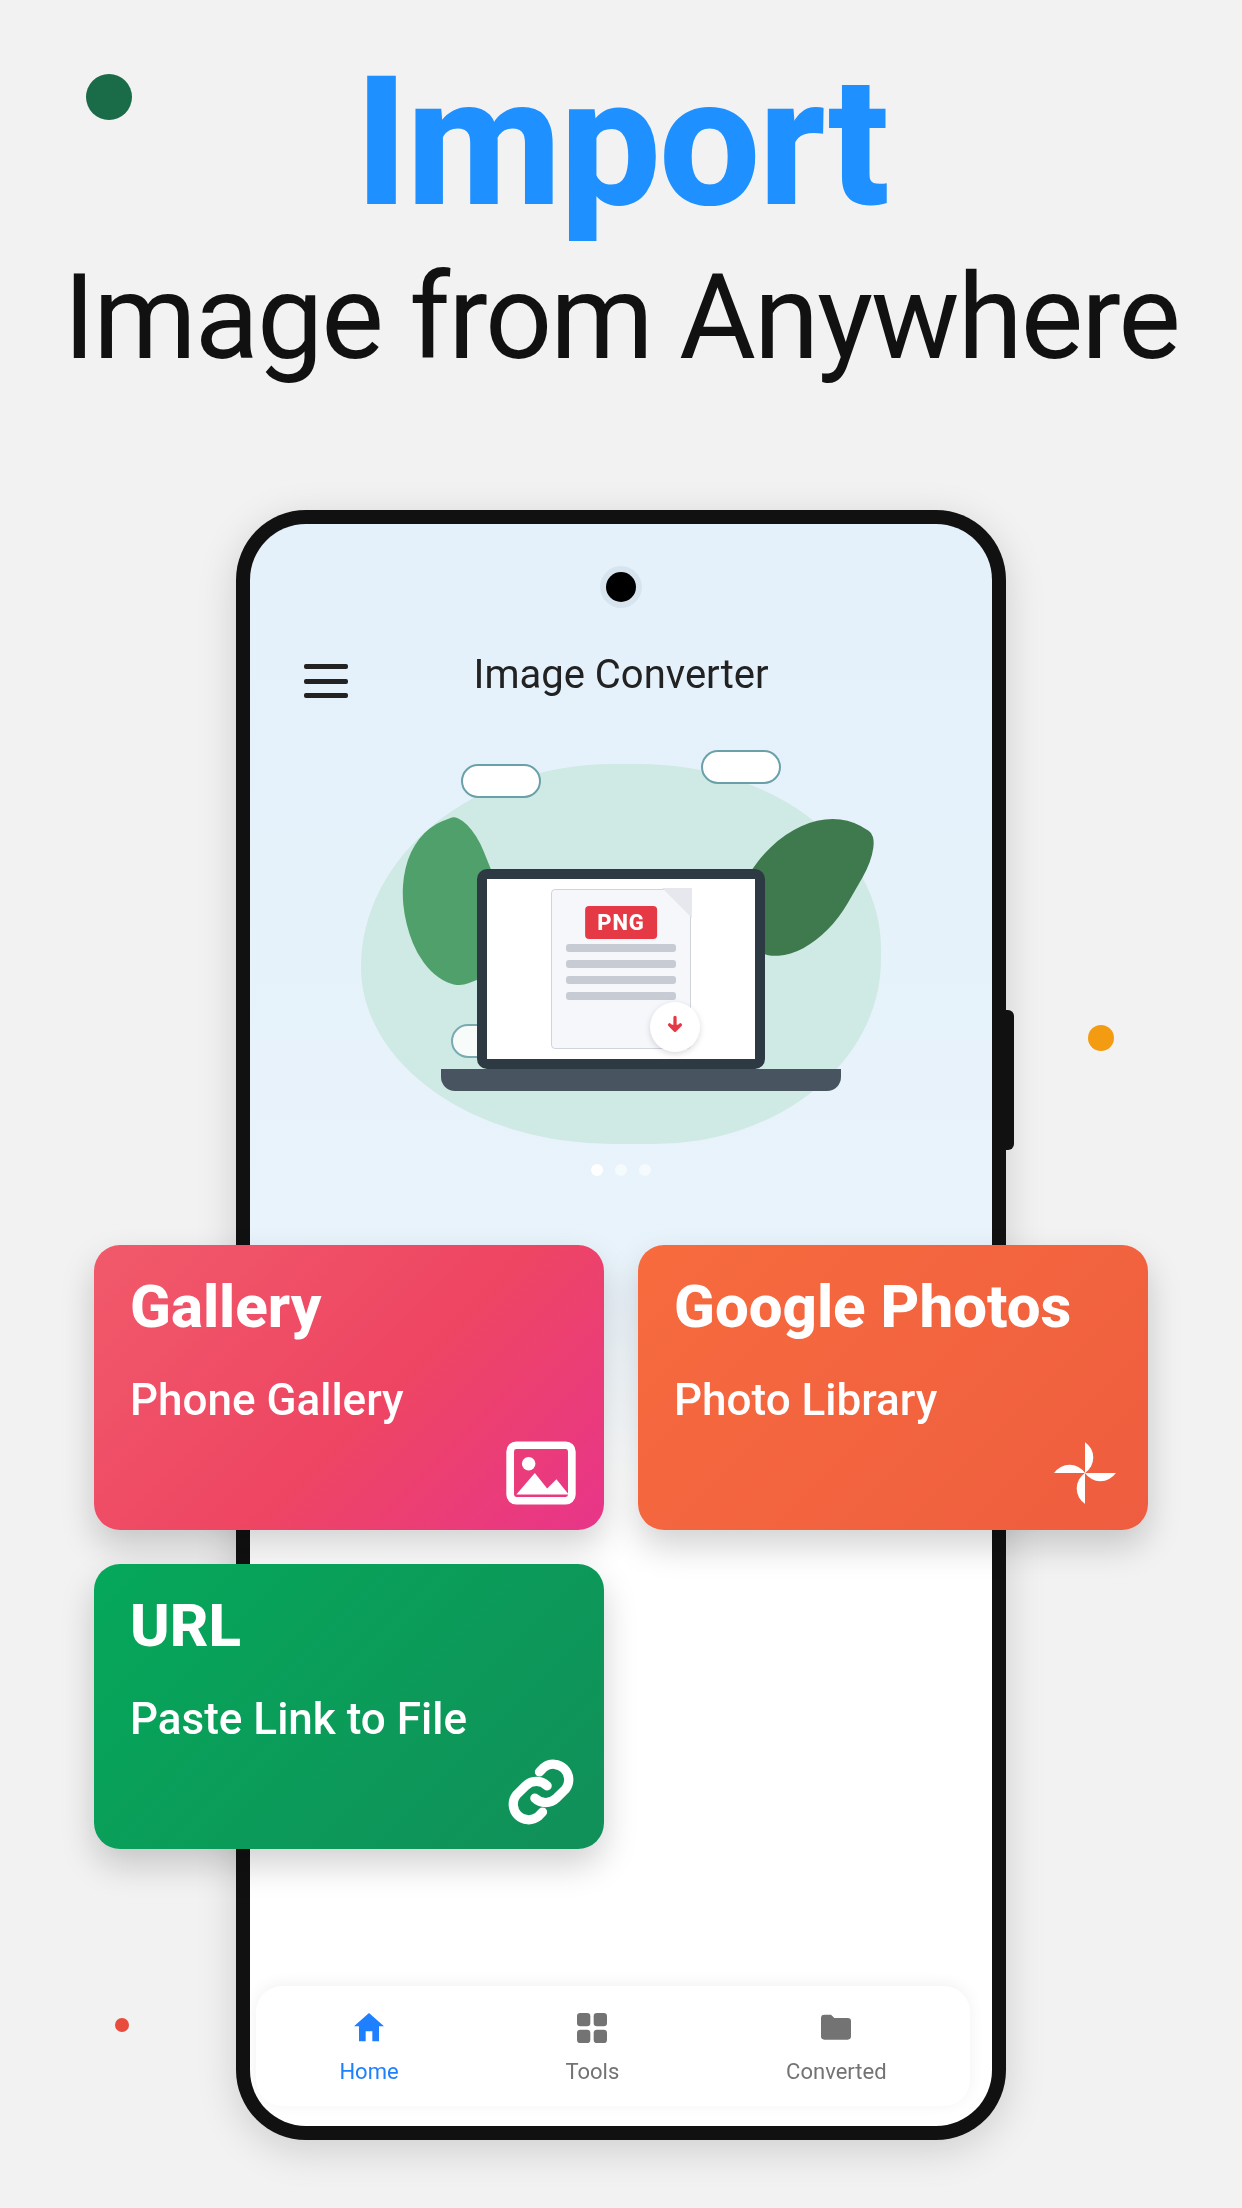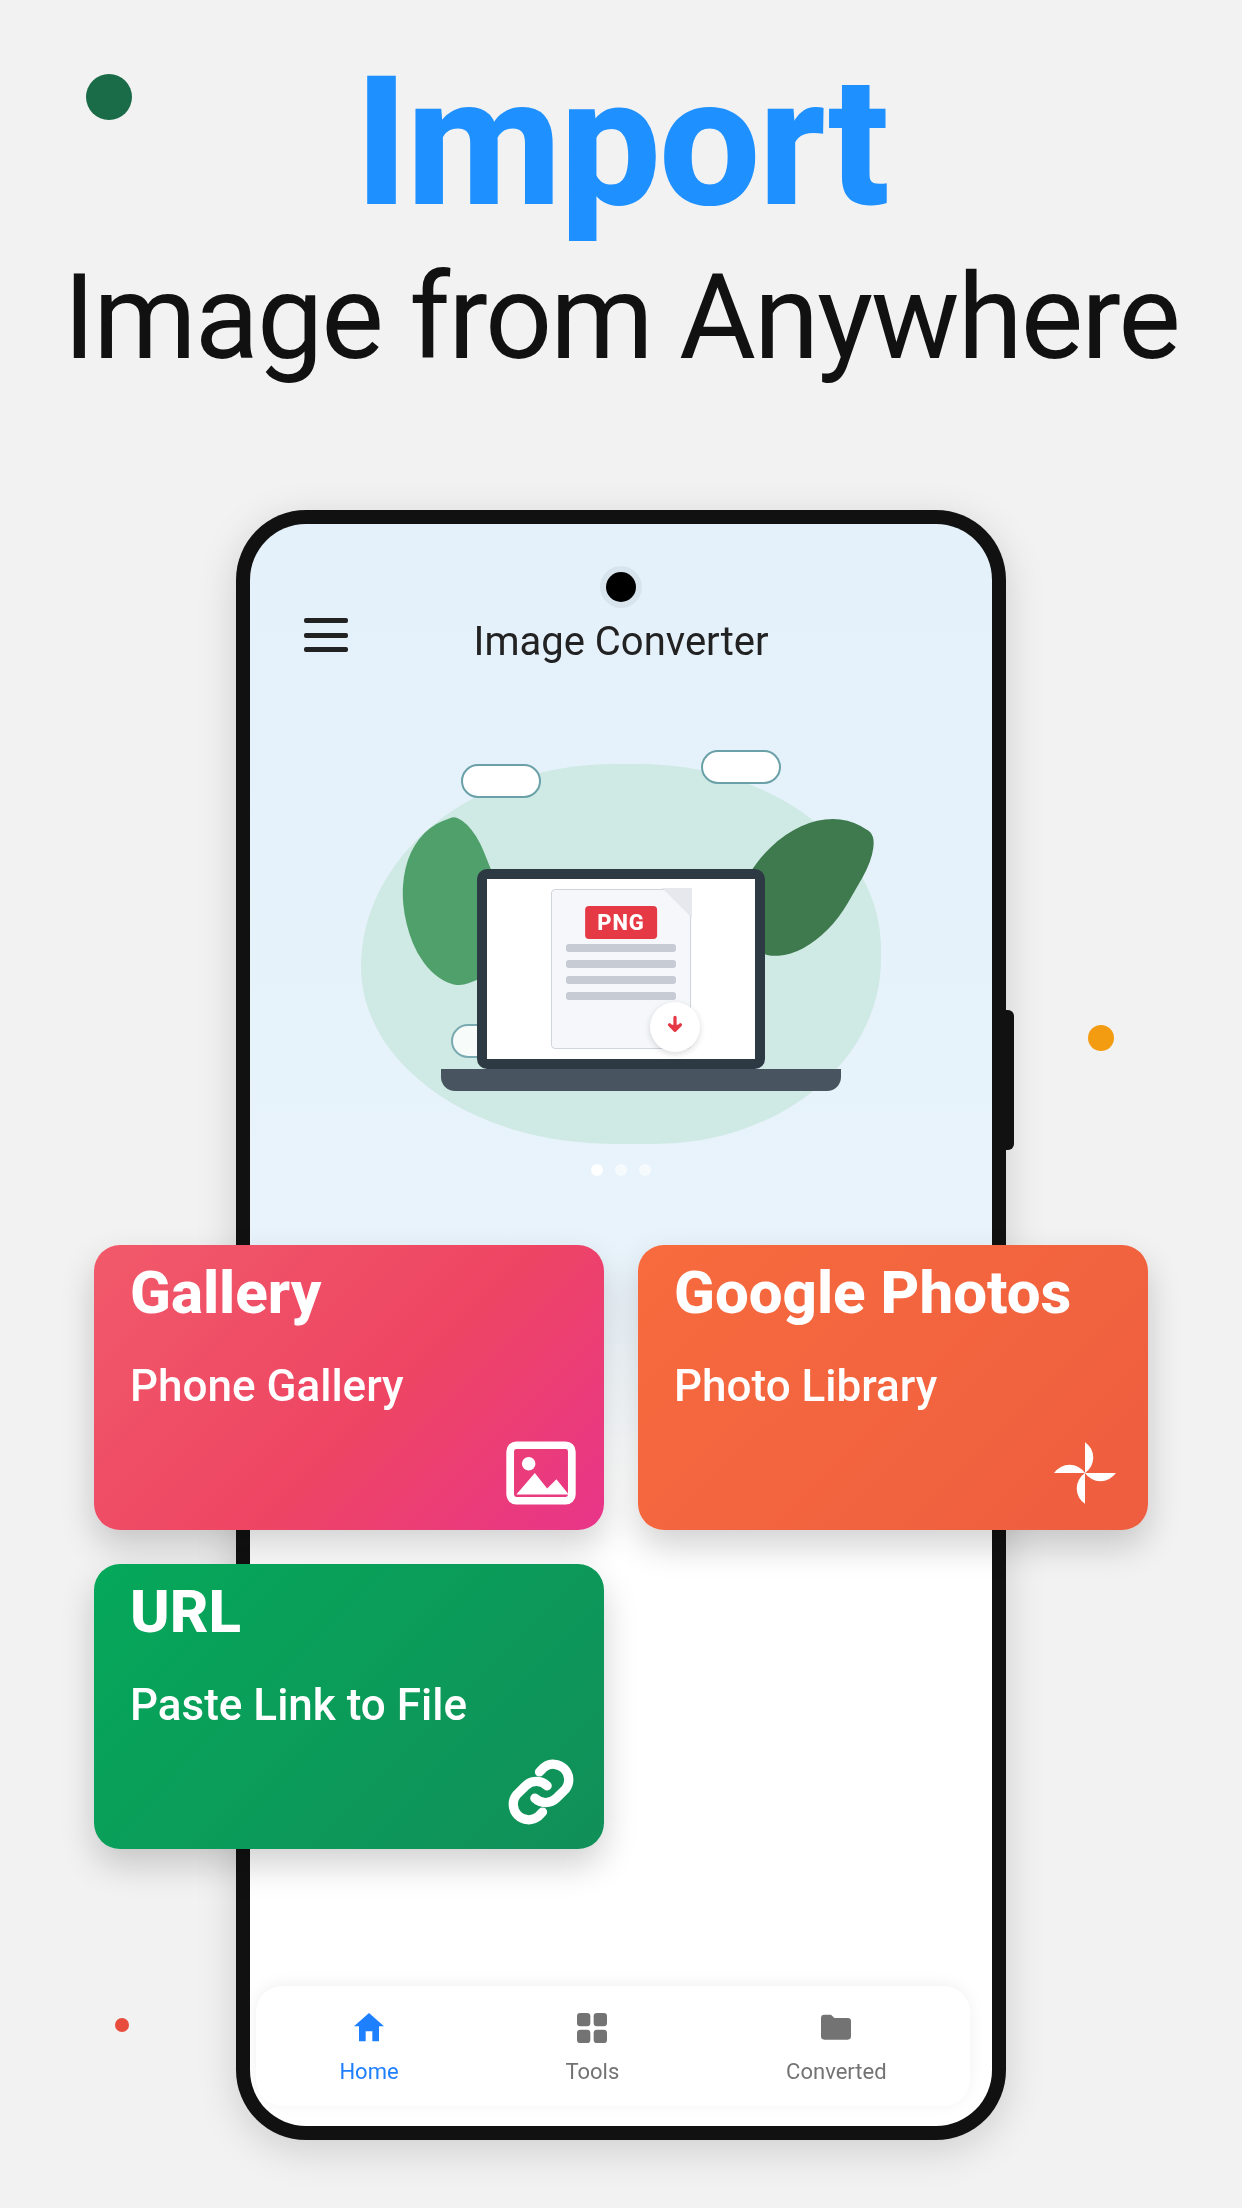--- a/index.html
+++ b/index.html
@@ -81,21 +81,21 @@
   }
 
   
   .app-header {
     position: absolute;
     top: 94px;
     left: 0;
     width: 100%;
     height: 80px;
     display: flex;
-    align-items: flex-start;
+    align-items: flex-end;
   }
   .hamburger {
     position: absolute;
     left: 54px;
     width: 44px; height: 34px;
     display: flex; flex-direction: column; justify-content: space-between;
   }
   .hamburger span { display: block; height: 5px; width: 100%; background: #222; border-radius: 2px; }
   .app-title {
     width: 100%;
@@ -240,21 +240,21 @@
     top: 1245px;
     width: 100%;
     display: grid;
     grid-template-columns: repeat(2, 510px);
     grid-template-rows: repeat(2, 285px);
     gap: 34px 34px;
     justify-content: center;
   }
   .card {
     border-radius: 26px;
-    padding: 16px 36px;
+    padding: 30px 36px;
     color: #fff;
     position: relative;
     box-shadow: 0 16px 34px rgba(0,0,0,0.18);
     display: flex;
     flex-direction: column;
   }
   .card .title { font-size: 60px; font-weight: 800; line-height: 1.05; }
   .card .desc { font-size: 44px; font-weight: 500; margin-top: 36px; }
   .card .corner-icon {
     position: absolute;

